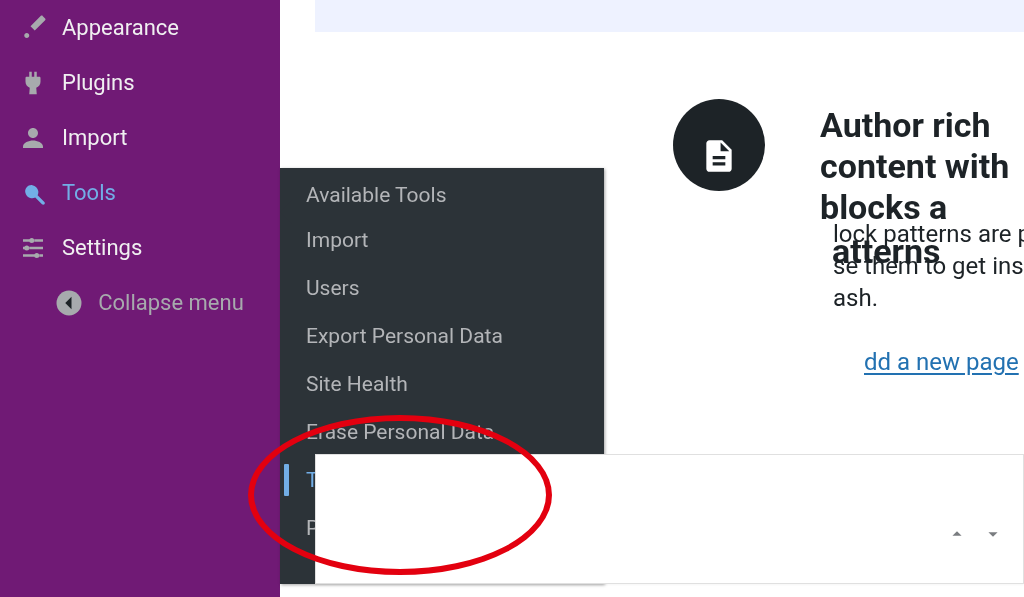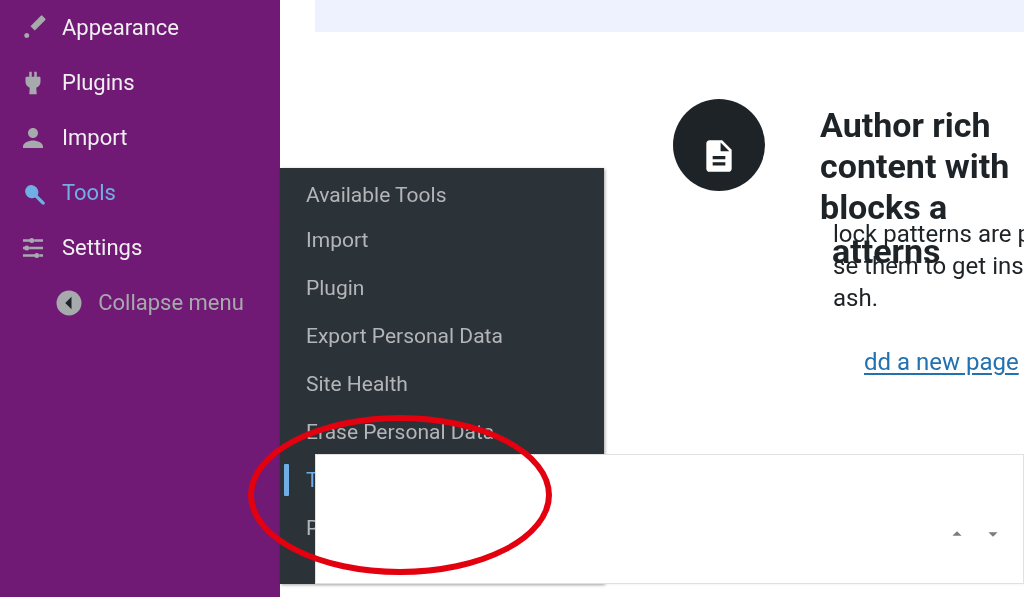--- a/index.html
+++ b/index.html
@@ -257,21 +257,21 @@
 </nav>
 
 <div class="submenu">
   <div class="submenu-item first">
     <span>Available Tools</span>
   </div>
   <div class="submenu-item">
     <span>Import</span>
   </div>
   <div class="submenu-item">
-    <span>Plugin</span>
+    <span>Users</span>
   </div>
   <div class="submenu-item">
     <span>Export Personal Data</span>
   </div>
   <div class="submenu-item">
     <span>Site Health</span>
   </div>
   <div class="submenu-item">
     <span>Erase Personal Data</span>
   </div>

